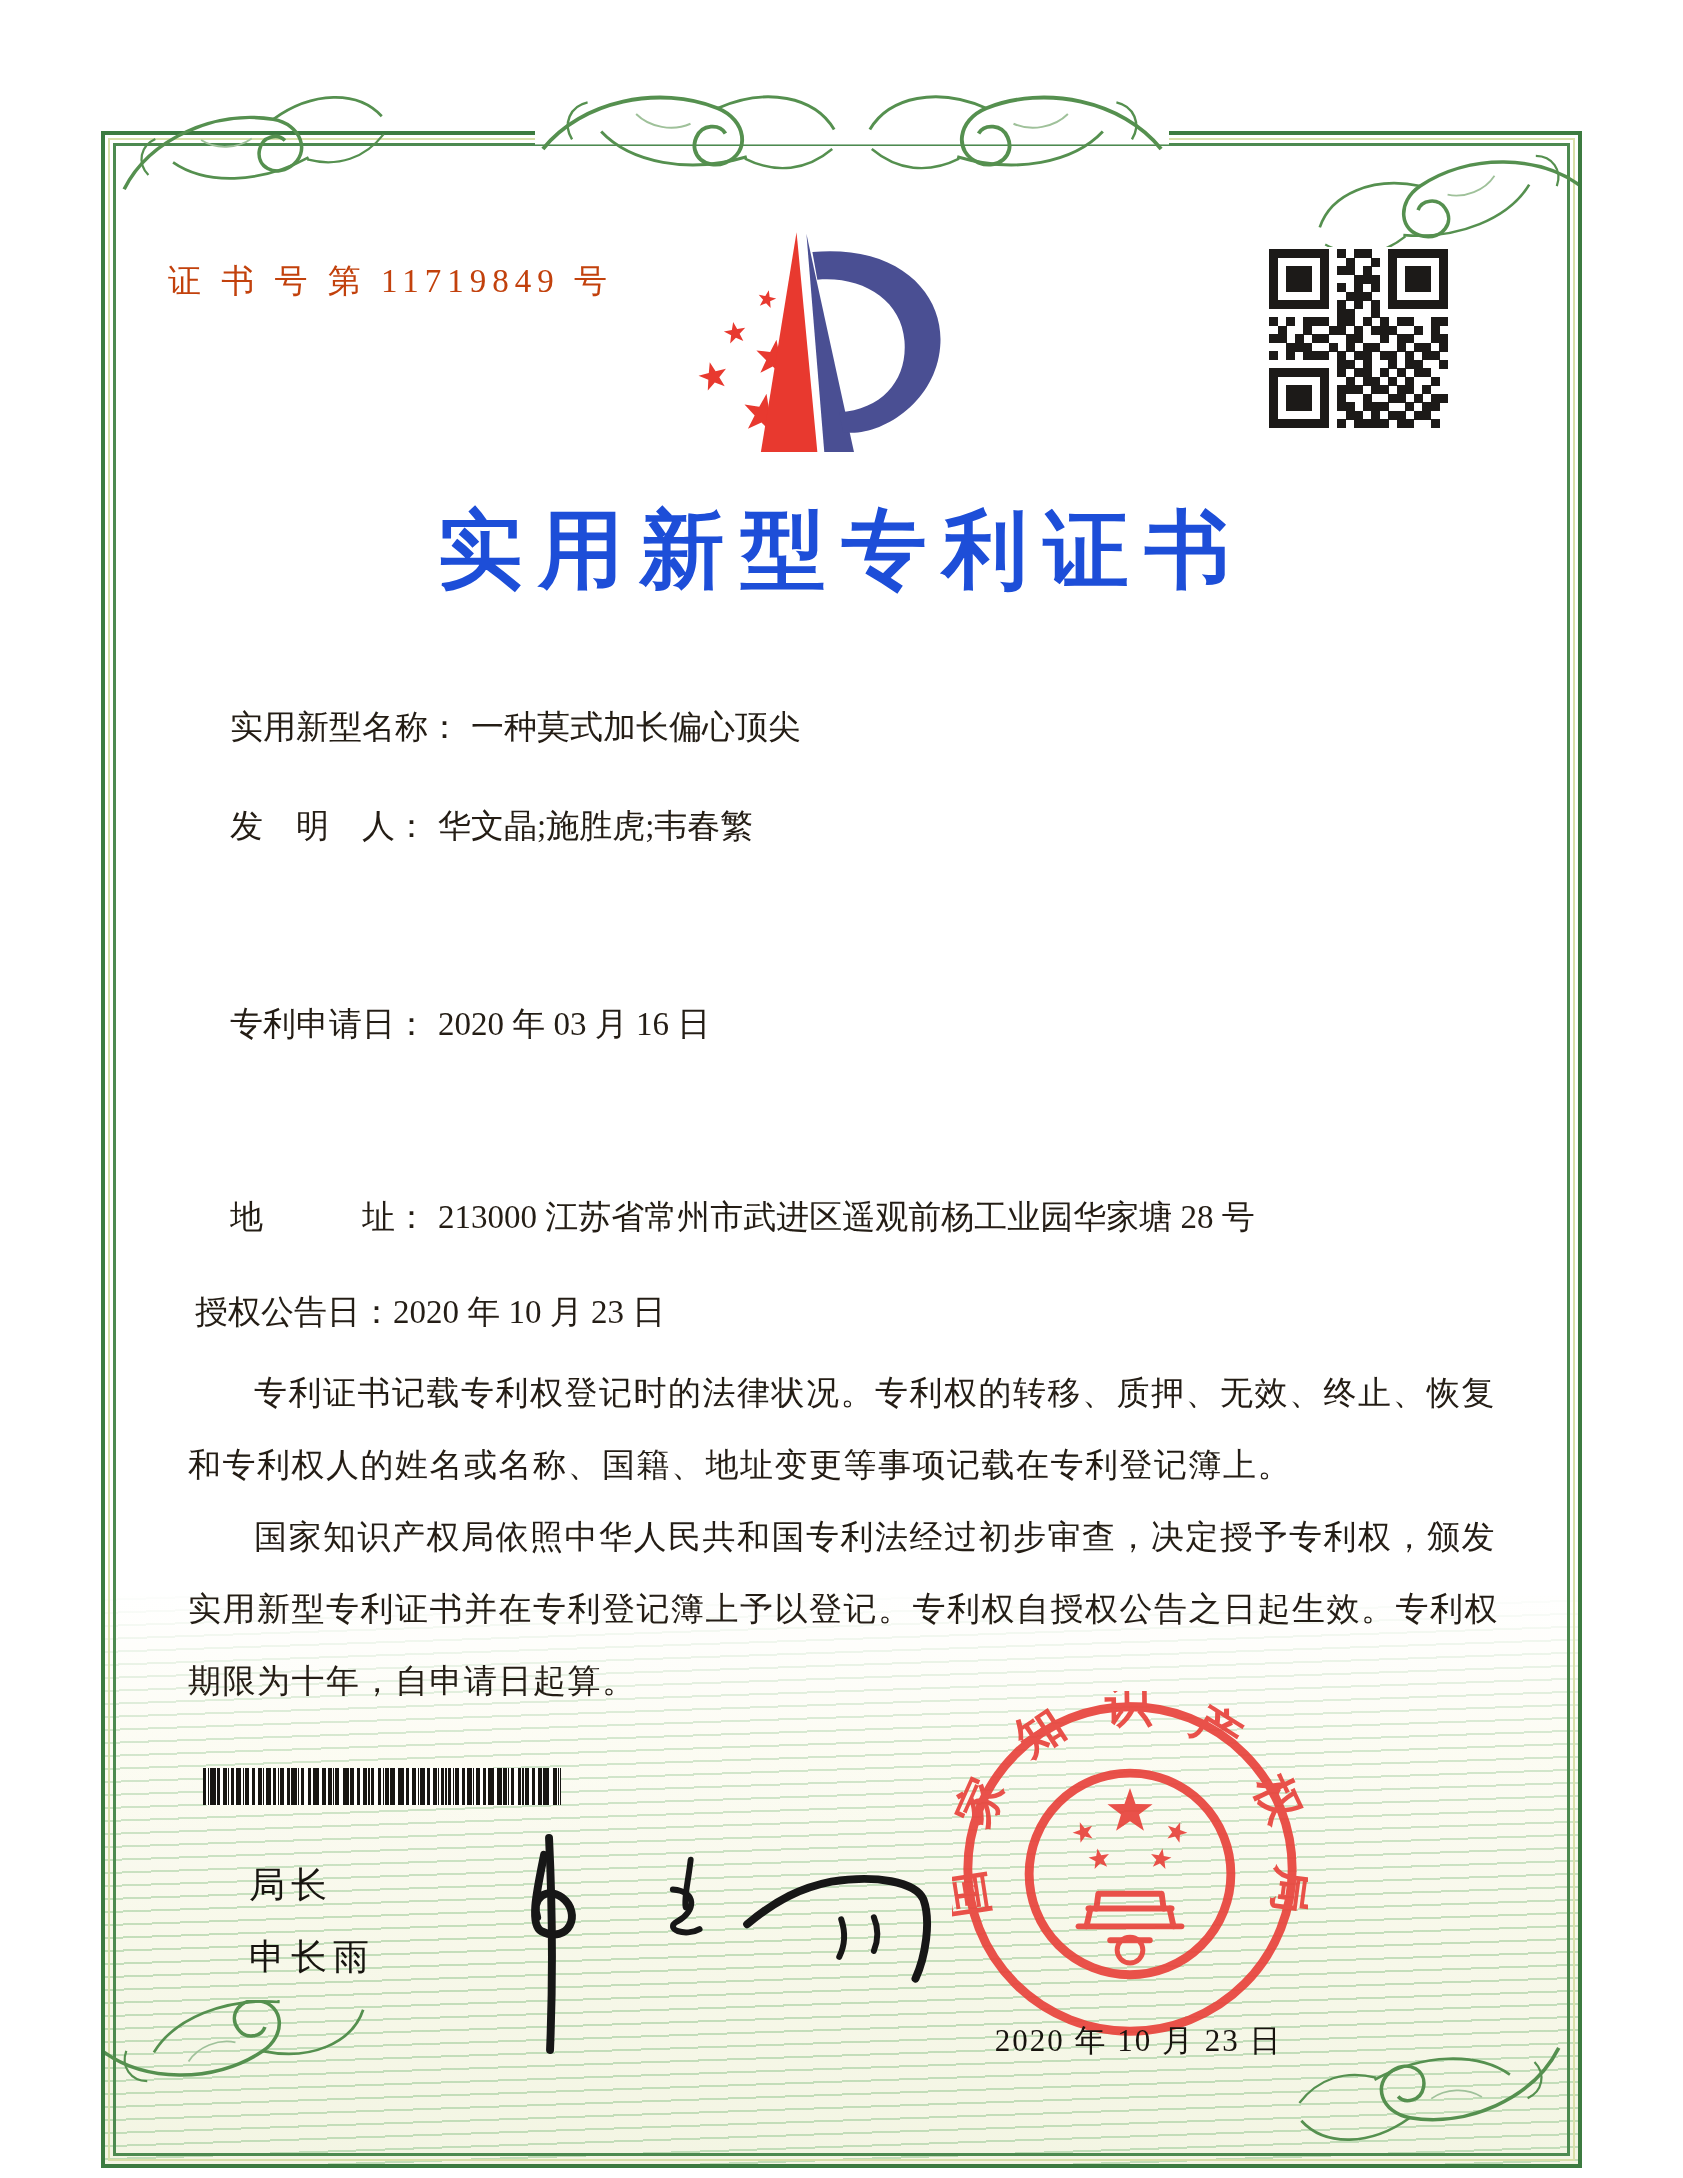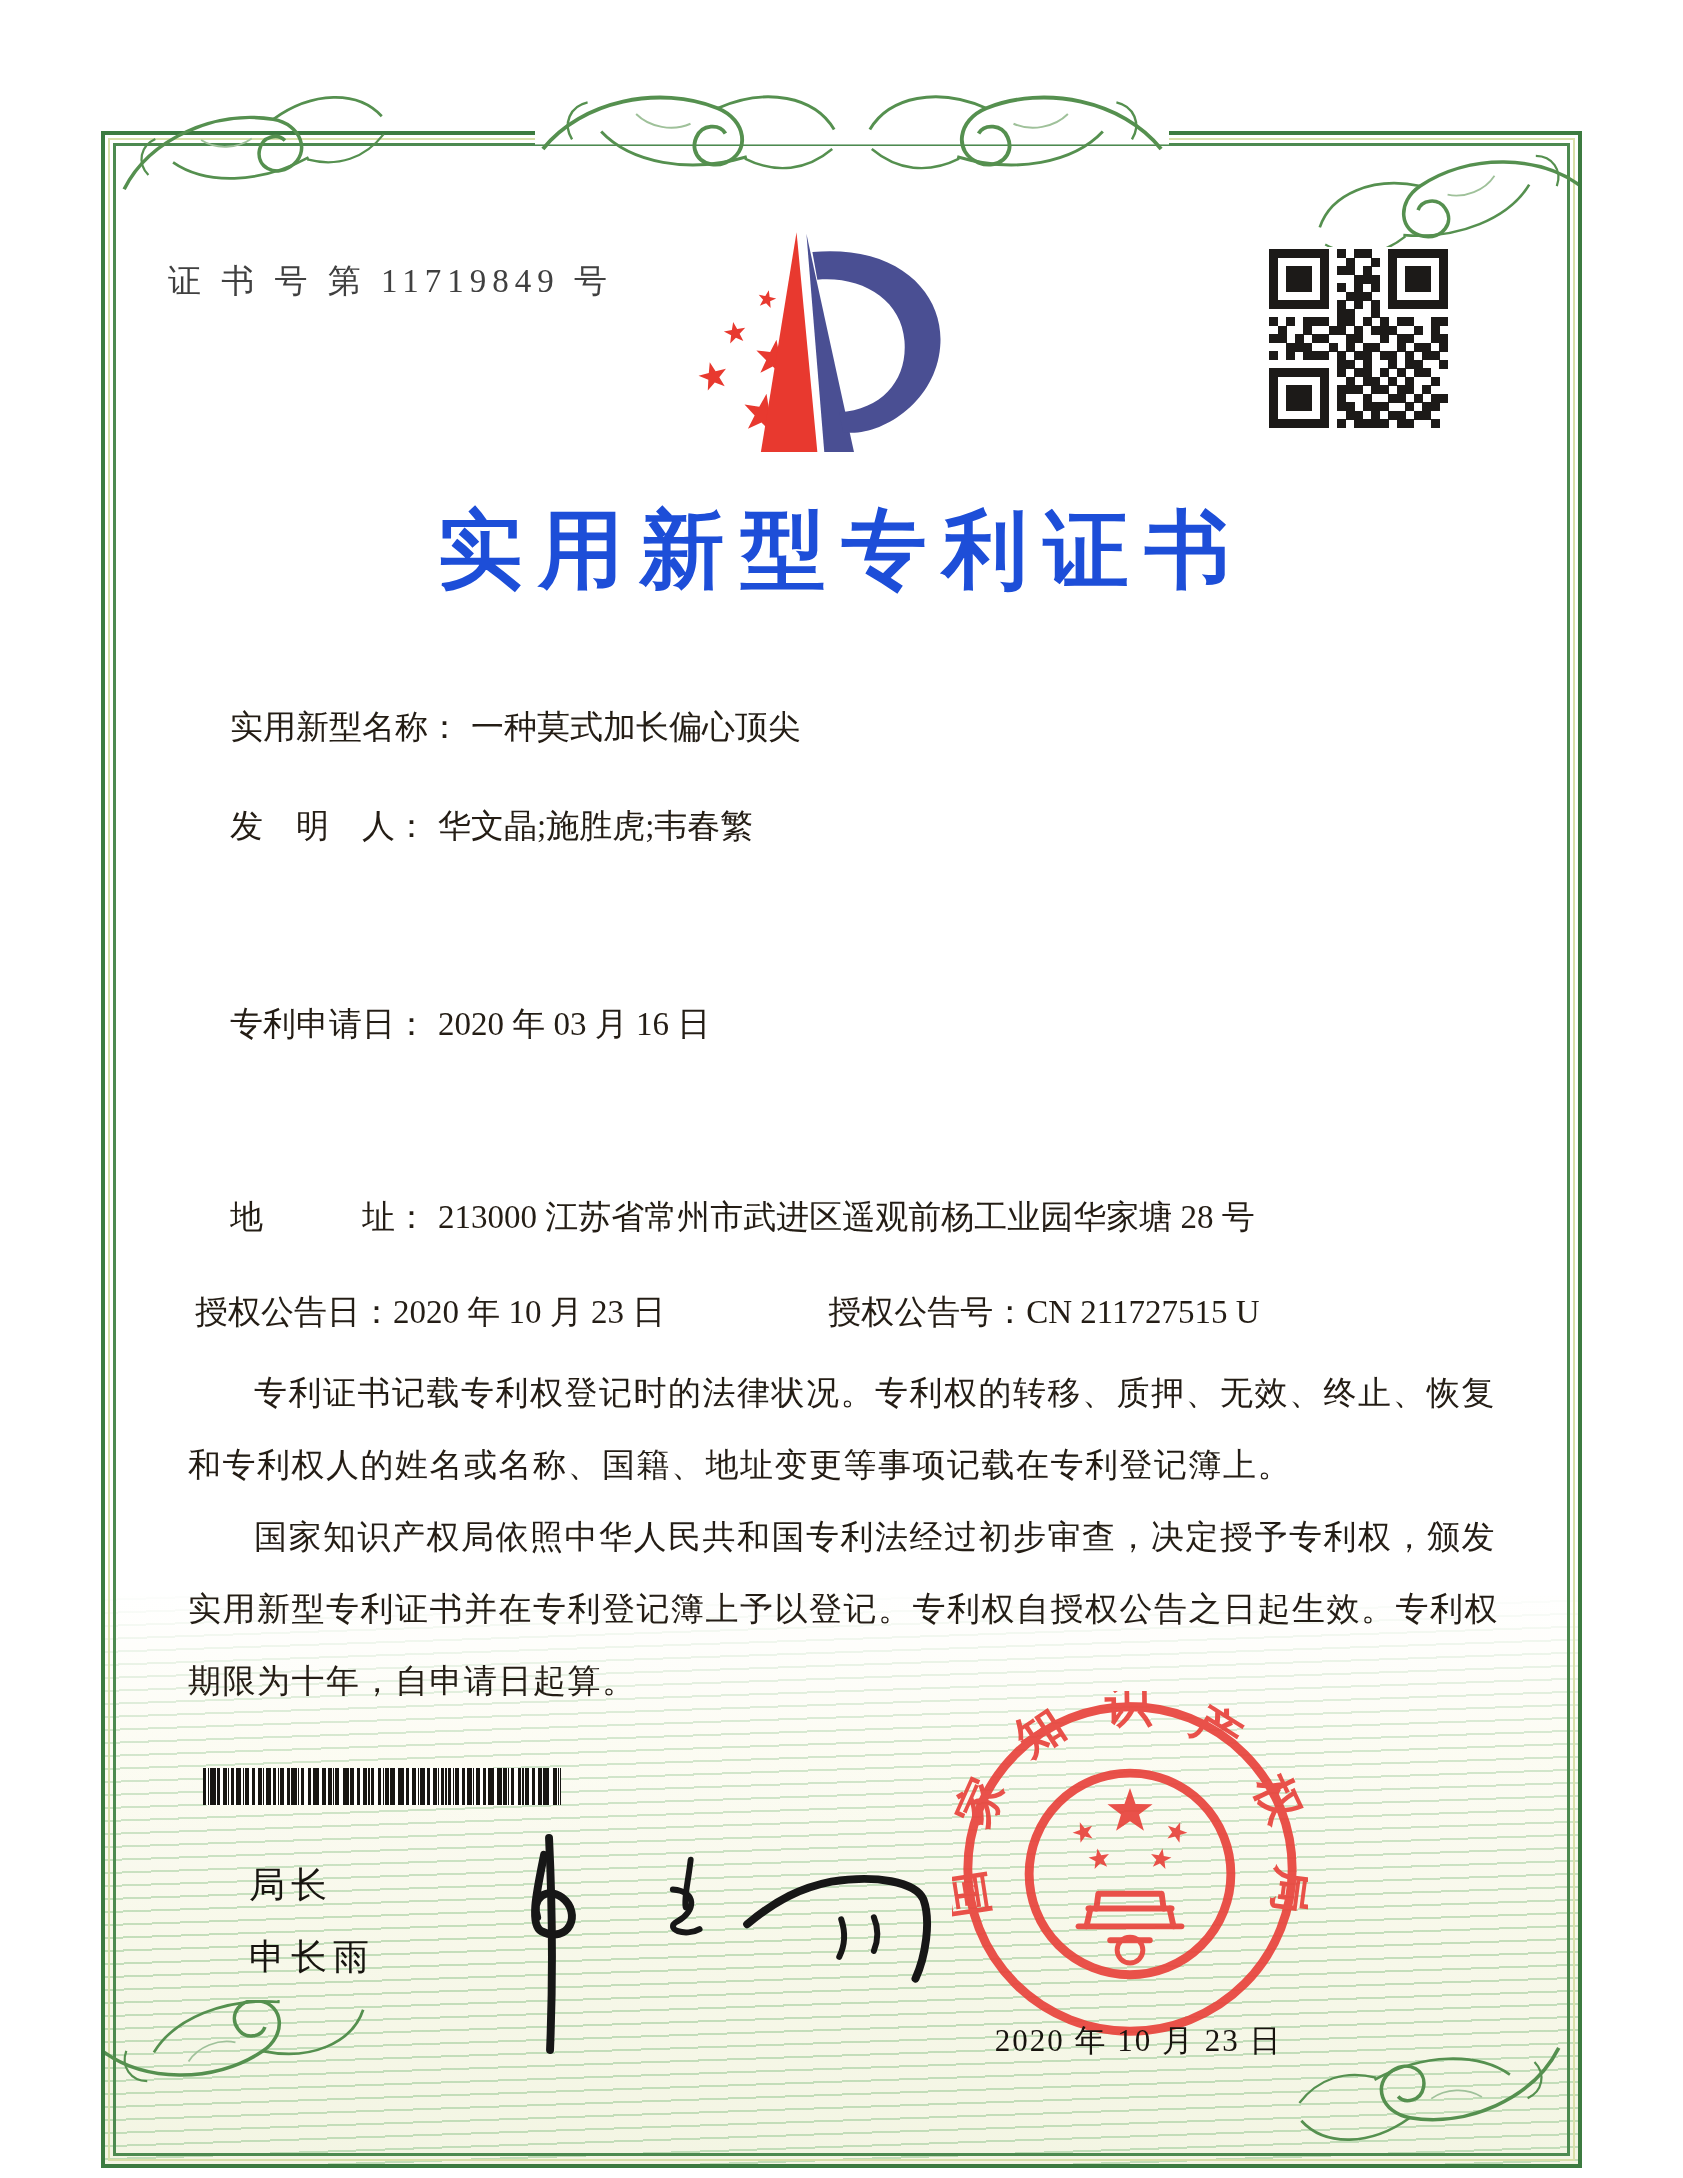--- a/index.html
+++ b/index.html
@@ -7,21 +7,21 @@
         font-family:"Liberation Serif","DejaVu Serif",serif;color:#221c15;}
 
   
   .frame{position:absolute;left:101px;right:101px;top:131px;bottom:10px;
          border:4px solid #3c7b40;pointer-events:none;}
   .frame::before{content:"";position:absolute;inset:3px;border:2px solid #d8dfa8;}
   .frame::after{content:"";position:absolute;inset:8px;border:3px solid #4d8a50;}
   .orn{position:absolute;pointer-events:none;}
 
   
-  .cert-no{position:absolute;left:168px;top:259px;font-size:33px;letter-spacing:6px;color:#404040;}
+  .cert-no{position:absolute;left:168px;top:259px;font-size:33px;letter-spacing:6px;color:#c2410c;}
   .logo{position:absolute;left:648px;top:224px;}
   .qr{position:absolute;left:1269px;top:249px;width:179px;height:179px;background:#fff;}
   .qr i{position:absolute;width:9px;height:9px;background:#1c1a18;}
 
   .title{position:absolute;left:0;right:0;top:493px;text-align:center;
          font-size:85px;font-weight:700;letter-spacing:16px;color:#1d4ed8;}
 
   
   .field-row{position:absolute;left:195px;font-size:33px;white-space:nowrap;color:#241d15;}
   .field-row .lab{margin-right:10px;margin-left:35px;}
@@ -360,21 +360,20 @@
   </div>
   <div class="field-row" style="top:1002px">
     <span class="lab">专利申请日：</span><span>2020 年 03 月 16 日</span>
   </div>
   <div class="field-row" style="top:1195px">
     <span class="lab">地　　　址：</span><span>213000 江苏省常州市武进区遥观前杨工业园华家塘 28 号</span>
   </div>
 
   <div class="grant-row">
     <div><span>授权公告日：</span><span>2020 年 10 月 23 日</span></div>
-    <div class="right"><span>授权公告号：</span><span>CN 211727515 U</span></div>
   </div>
 
   <div class="body-text">
     <p>专利证书记载专利权登记时的法律状况。专利权的转移、质押、无效、终止、恢复和专利权人的姓名或名称、国籍、地址变更等事项记载在专利登记簿上。</p>
     <p>国家知识产权局依照中华人民共和国专利法经过初步审查，决定授予专利权，颁发实用新型专利证书并在专利登记簿上予以登记。专利权自授权公告之日起生效。专利权期限为十年，自申请日起算。</p>
   </div>
 
   <div class="barcode"></div>
 
   <div class="director-title">局长</div>

